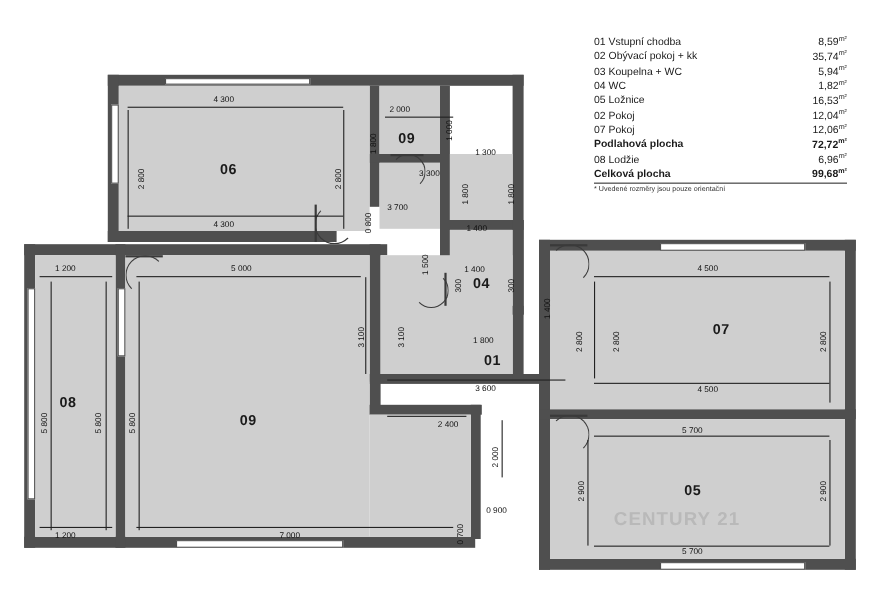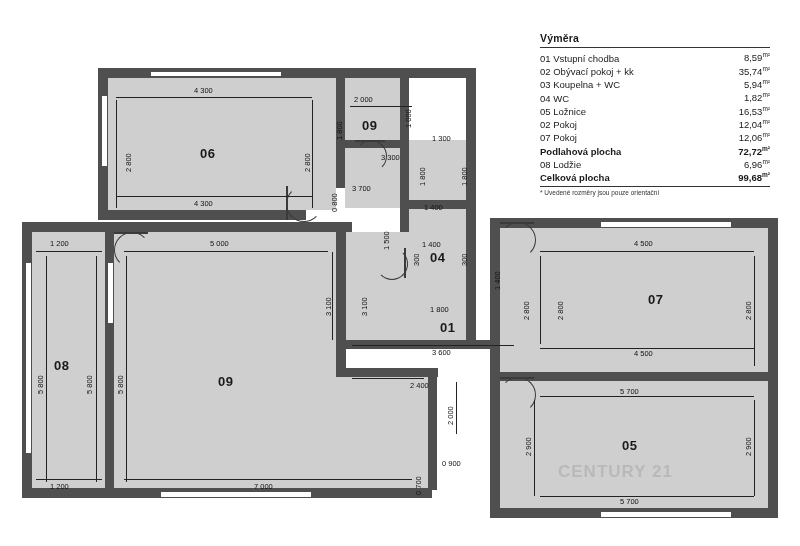--- a/index.html
+++ b/index.html
@@ -108,21 +108,20 @@
     color: #b9b9b9;
     font-weight: bold;
   }
 </style>
 </head>
 <body>
 
 <div id="stage">
 
   <div class="legend">
-    <div class="legend-title">Výměra</div>
 
     <div class="legend-row">
       <span class="lbl">01 Vstupní chodba</span>
       <span class="val"><span>8,59</span><span class="sup">m²</span></span>
     </div>
     <div class="legend-row">
       <span class="lbl">02 Obývací pokoj + kk</span>
       <span class="val"><span>35,74</span><span class="sup">m²</span></span>
     </div>
     <div class="legend-row">
@@ -308,21 +307,21 @@
 
   <div class="dim" style="left:430px; top:305px;">1 800</div>
 
   <div class="dimline h" style="left:352px; top:345px; width:162px;"></div>
   <div class="dim" style="left:432px; top:348px;">3 600</div>
 
   <div class="dimline h" style="left:540px; top:348px; width:214px;"></div>
   <div class="dim" style="left:634px; top:349px;">4 500</div>
 
   <div class="dimline h" style="left:352px; top:378px; width:72px;"></div>
-  <div class="dim" style="left:410px; top:381px;">2 400</div>
+  <div class="dim" style="left:398px; top:381px;">2 400</div>
 
   <div class="dimline h" style="left:540px; top:396px; width:214px;"></div>
   <div class="dim" style="left:620px; top:387px;">5 700</div>
 
   <div class="dim vert" style="left:446px; top:425px;">2 000</div>
   <div class="dimline v" style="left:456px; top:382px; width:1px; height:52px;"></div>
 
   <div class="dim vert" style="left:524px; top:456px;">2 900</div>
   <div class="dimline v" style="left:534px; top:400px; width:1px; height:96px;"></div>
   <div class="dim vert" style="left:744px; top:456px;">2 900</div>

